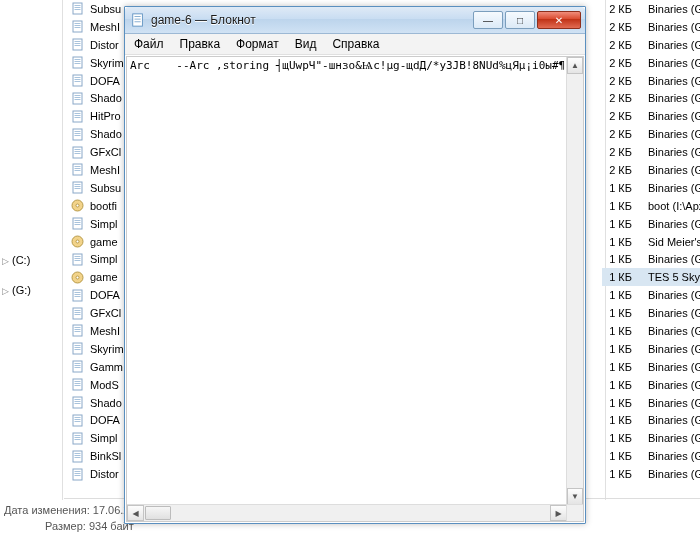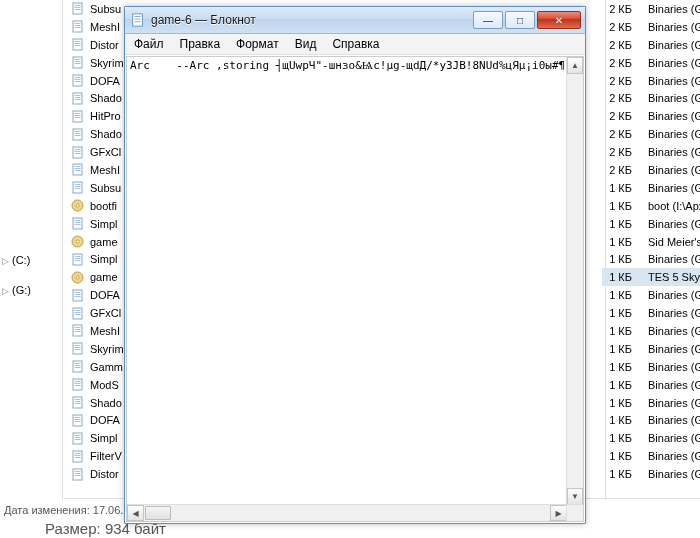--- a/index.html
+++ b/index.html
@@ -10,21 +10,21 @@
 .arrow{display:inline-block;width:10px;color:#888;font-size:9px}
 .filelist .row{height:17.9px;display:flex;align-items:center;padding-left:6px;gap:6px;font-size:11px;white-space:nowrap;overflow:hidden}
 .fic{width:13px;height:13px;display:inline-flex;align-items:center;justify-content:center}
 .rightcols{position:absolute;left:602px;top:0;width:100px;height:500px}
 .rightcols .rrow{height:17.9px;display:flex;align-items:center;font-size:11px;white-space:nowrap;overflow:hidden}
 .sz{width:30px;text-align:right;padding-right:16px}
 .loc{flex:1;overflow:hidden}
 .rrow.sel{background:#d8e6f2}
 .sep{position:absolute;left:64px;top:498px;width:636px;height:1px;background:#ddd}
 .status{position:absolute;left:4px;top:504px;font-size:11px;color:#555}
-.status2{position:absolute;left:45px;top:520px;font-size:15px;color:#555}
+.status2{position:absolute;left:45px;top:520px;font-size:11px;color:#555}
 
 
 .np{position:absolute;left:124px;top:6px;width:460px;height:516px;border:1px solid #5a8fbf;border-radius:1px;box-shadow:0 0 6px rgba(0,0,0,.25);background:#fff;display:flex;flex-direction:column}
 .np-titlebar{height:26px;background:linear-gradient(#dfeaf6,#c9ddf2 45%,#bcd4ec 46%,#d0e2f4);border-bottom:1px solid #9cb8d4;border-radius:4px 4px 0 0;display:flex;align-items:center;padding:0 4px 0 6px;gap:6px}
 .np-title{flex:1;font-size:12px;color:#1a1a1a;text-shadow:0 1px 0 #fff}
 .np-btns{display:flex;gap:2px}
 .np-btn{width:28px;height:16px;border:1px solid #7b9ebd;border-radius:2px;background:linear-gradient(#f6fafe,#dceaf7);display:flex;align-items:center;justify-content:center;font-size:10px;color:#2a2a2a;cursor:default}
 .np-btn.close{background:linear-gradient(#f08d7b,#d9492d 45%,#c03317 46%,#e26b52);border-color:#8e2f1c;color:#fff;width:42px}
 .np-menu{height:20px;background:#f3f3f3;border-bottom:1px solid #e0e0e0;display:flex;align-items:center;padding:0 1px;gap:0;font-size:12px}
 .np-menu span{padding:2px 8px;cursor:default}
@@ -323,21 +323,21 @@
       </div>
       <div class="row">
         <span class="fic">
           <svg width="13" height="13" viewBox="0 0 13 13">
             <rect x="2" y="1" width="9" height="11" fill="#fff" stroke="#8aa8c8"></rect>
             <line x1="3.5" y1="3.5" x2="9.5" y2="3.5" stroke="#a9c3dc"></line>
             <line x1="3.5" y1="5.5" x2="9.5" y2="5.5" stroke="#a9c3dc"></line>
             <line x1="3.5" y1="7.5" x2="9.5" y2="7.5" stroke="#a9c3dc"></line>
           </svg>
         </span>
-        <span>FilterV</span>
+        <span>BinkSl</span>
       </div>
       <div class="row">
         <span class="fic">
           <svg width="13" height="13" viewBox="0 0 13 13">
             <rect x="2" y="1" width="9" height="11" fill="#fff" stroke="#8aa8c8"></rect>
             <line x1="3.5" y1="3.5" x2="9.5" y2="3.5" stroke="#a9c3dc"></line>
             <line x1="3.5" y1="5.5" x2="9.5" y2="5.5" stroke="#a9c3dc"></line>
             <line x1="3.5" y1="7.5" x2="9.5" y2="7.5" stroke="#a9c3dc"></line>
           </svg>
         </span>

